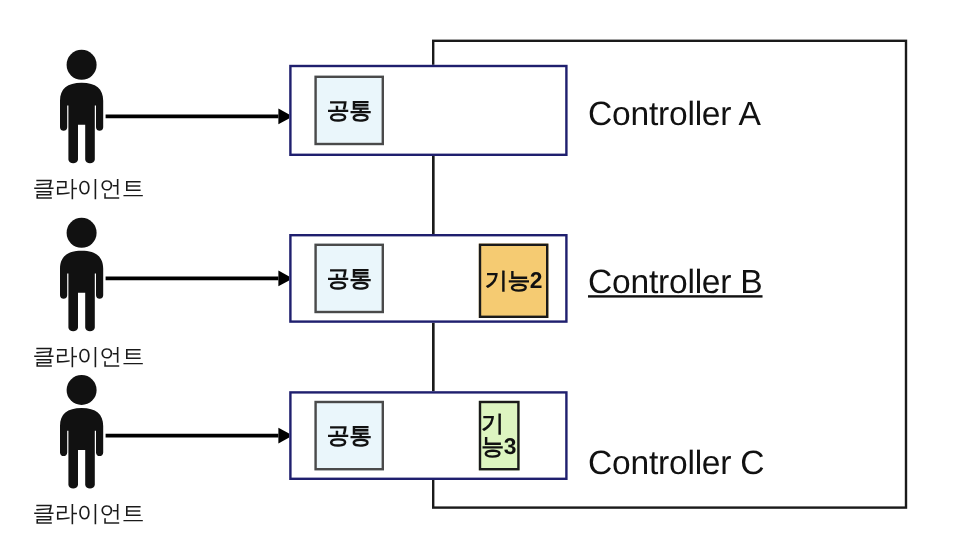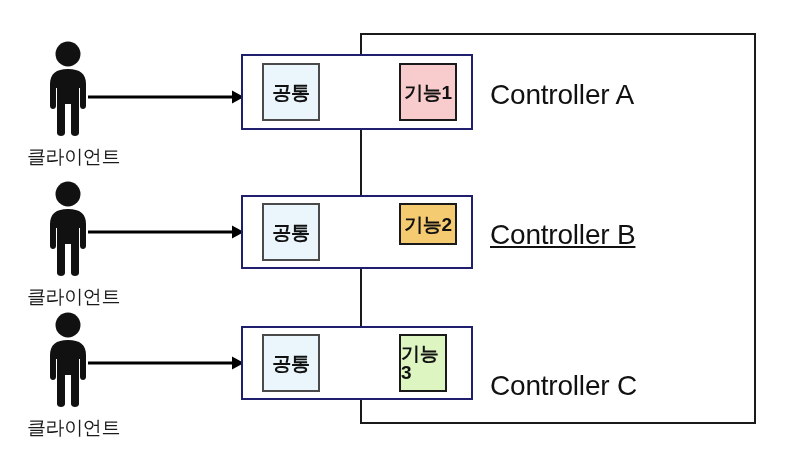--- a/index.html
+++ b/index.html
@@ -123,21 +123,20 @@
 
   <div class="arrow" style="left:88px; top:90px; width:156px;">
     <svg width="156" height="14" viewBox="0 0 156 14">
       <line x1="0" y1="7" x2="144" y2="7" stroke="#000000" stroke-width="3"></line>
       <polygon points="144,0.5 156,7 144,13.5" fill="#000000"></polygon>
     </svg>
   </div>
 
   <div class="controller-box" style="left:241px; top:54px; width:232px; height:76px;"></div>
   <div class="module module-common" style="left:262px; top:63px; width:58px; height:58px;">공통</div>
-  <div class="module module-feat" style="left:399px; top:63px; width:58px; height:58px; background:#f8cccc;">기능1</div>
   <div class="controller-label" style="left:490px; top:79px;">Controller A</div>
 
   <div class="client-group" style="left:0px; top:0px;">
     <div class="actor" style="left:42px; top:180px;">
       <svg width="52" height="100" viewBox="0 0 52 100" aria-hidden="true">
         <circle cx="26" cy="14" r="12.5" fill="#111111"></circle>
         <path d="M26 29 C14 29 8 34 8 44 L8 66 C8 70 14 70 14 66 L14 48
                  L15 48 L15 93 C15 97 23 97 23 93 L23 64 L29 64 L29 93
                  C29 97 37 97 37 93 L37 48 L38 48 L38 66 C38 70 44 70 44 66
                  L44 44 C44 34 38 29 26 29 Z" fill="#111111"></path>
@@ -148,21 +147,21 @@
 
   <div class="arrow" style="left:88px; top:225px; width:156px;">
     <svg width="156" height="14" viewBox="0 0 156 14">
       <line x1="0" y1="7" x2="144" y2="7" stroke="#000000" stroke-width="3"></line>
       <polygon points="144,0.5 156,7 144,13.5" fill="#000000"></polygon>
     </svg>
   </div>
 
   <div class="controller-box" style="left:241px; top:195px; width:232px; height:74px;"></div>
   <div class="module module-common" style="left:262px; top:203px; width:58px; height:58px;">공통</div>
-  <div class="module module-feat" style="left:399px; top:203px; width:58px; height:42px; background:#f5cb72;">기능2</div>
+  <div class="module module-feat" style="left:399px; top:203px; width:58px; height:62px; background:#f5cb72;">기능2</div>
   <div class="controller-label" style="left:490px; top:219px;text-decoration:underline;">Controller B</div>
 
   <div class="client-group" style="left:0px; top:0px;">
     <div class="actor" style="left:42px; top:311px;">
       <svg width="52" height="100" viewBox="0 0 52 100" aria-hidden="true">
         <circle cx="26" cy="14" r="12.5" fill="#111111"></circle>
         <path d="M26 29 C14 29 8 34 8 44 L8 66 C8 70 14 70 14 66 L14 48
                  L15 48 L15 93 C15 97 23 97 23 93 L23 64 L29 64 L29 93
                  C29 97 37 97 37 93 L37 48 L38 48 L38 66 C38 70 44 70 44 66
                  L44 44 C44 34 38 29 26 29 Z" fill="#111111"></path>
@@ -173,16 +172,16 @@
 
   <div class="arrow" style="left:88px; top:356px; width:156px;">
     <svg width="156" height="14" viewBox="0 0 156 14">
       <line x1="0" y1="7" x2="144" y2="7" stroke="#000000" stroke-width="3"></line>
       <polygon points="144,0.5 156,7 144,13.5" fill="#000000"></polygon>
     </svg>
   </div>
 
   <div class="controller-box" style="left:241px; top:326px; width:232px; height:74px;"></div>
   <div class="module module-common" style="left:262px; top:334px; width:58px; height:58px;">공통</div>
-  <div class="module module-feat" style="left:399px; top:334px; width:48px; height:58px; background:#ddf5c0;">기능3</div>
+  <div class="module module-feat" style="left:399px; top:334px; width:34px; height:58px; background:#ddf5c0;">기능3</div>
   <div class="controller-label" style="left:490px; top:370px;">Controller C</div>
 
 </div>
 
 </body></html>

